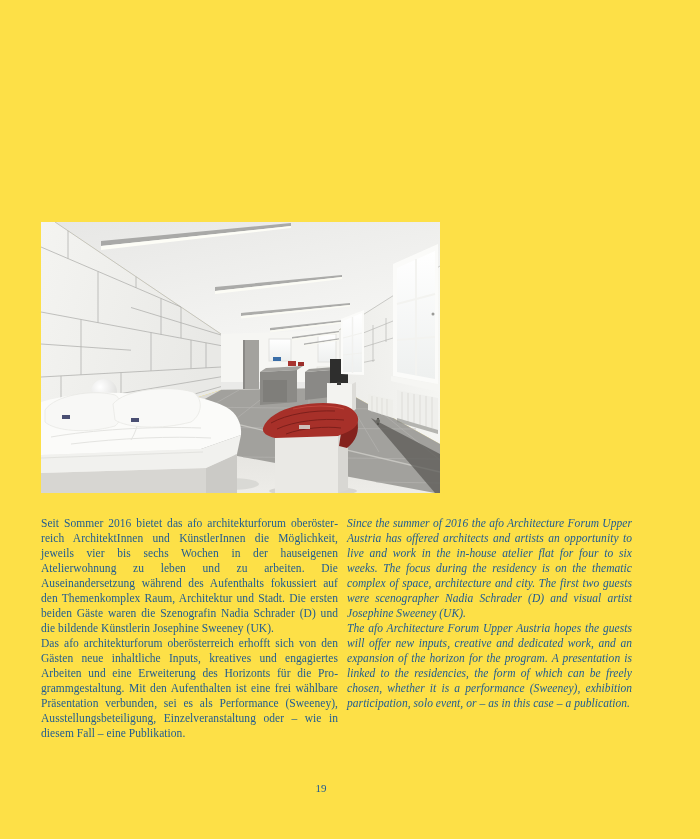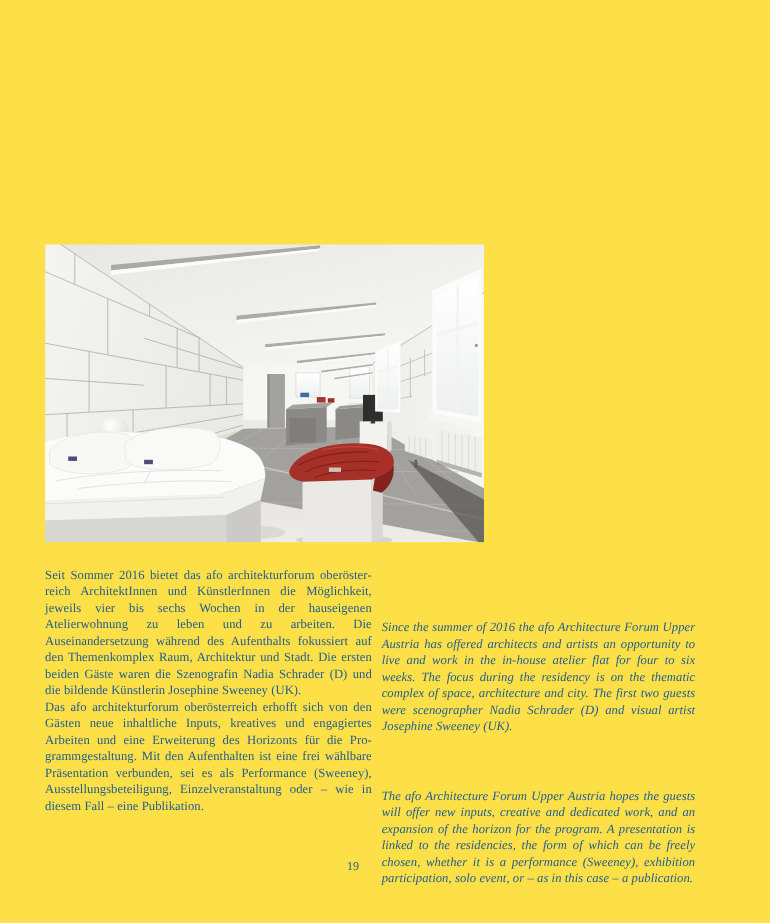--- a/index.html
+++ b/index.html
@@ -9,21 +9,21 @@
   }
   .photo{position:absolute;left:41px;top:222px;width:399px;height:271px;}
   .photo svg{display:block;width:100%;height:100%;}
   .col{position:absolute;top:516px;}
   .col p{
     margin:0;padding:0;text-align:justify;
     font-size:11.5px;line-height:15px;color:#215c92;letter-spacing:0.05px;
   }
   .col-left{left:41px;width:297px;}
   .col-right{left:347px;width:285px;}
-  .col-right p{font-style:italic;margin-top:48px;}
+  .col-right p{font-style:italic;}
   .pagenum{
     position:absolute;left:41px;top:782px;width:560px;text-align:center;
     font-size:11px;color:#215c92;
   }
 </style>
 </head>
 <body>
 
 <div class="page">
 

